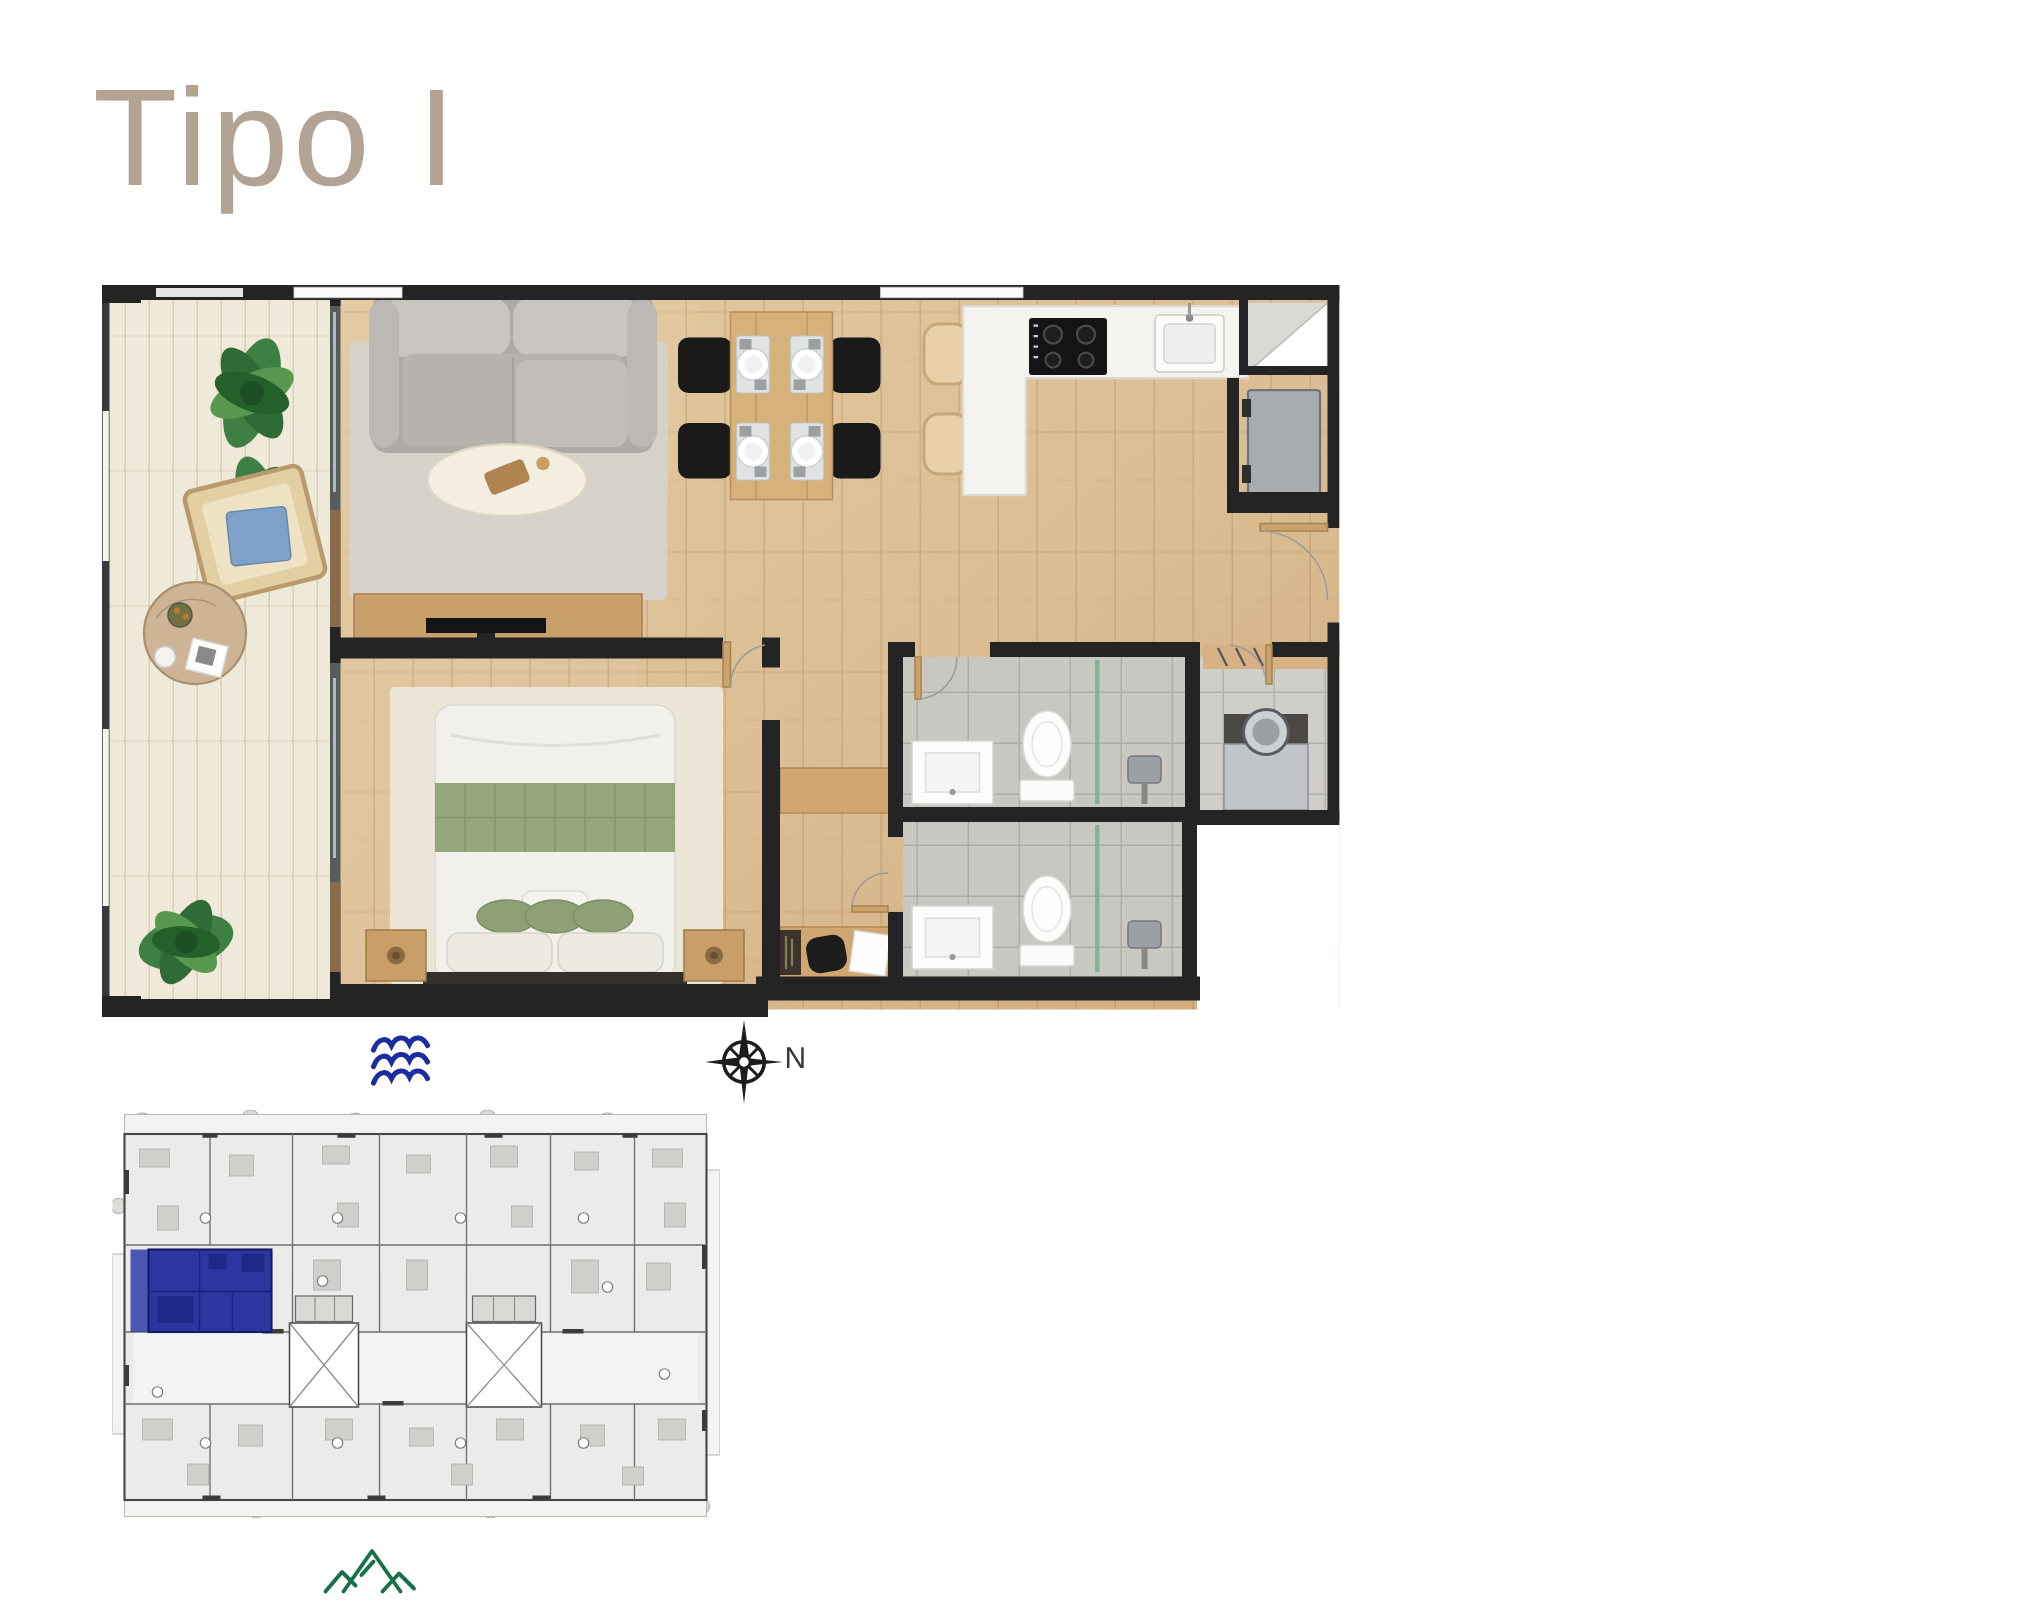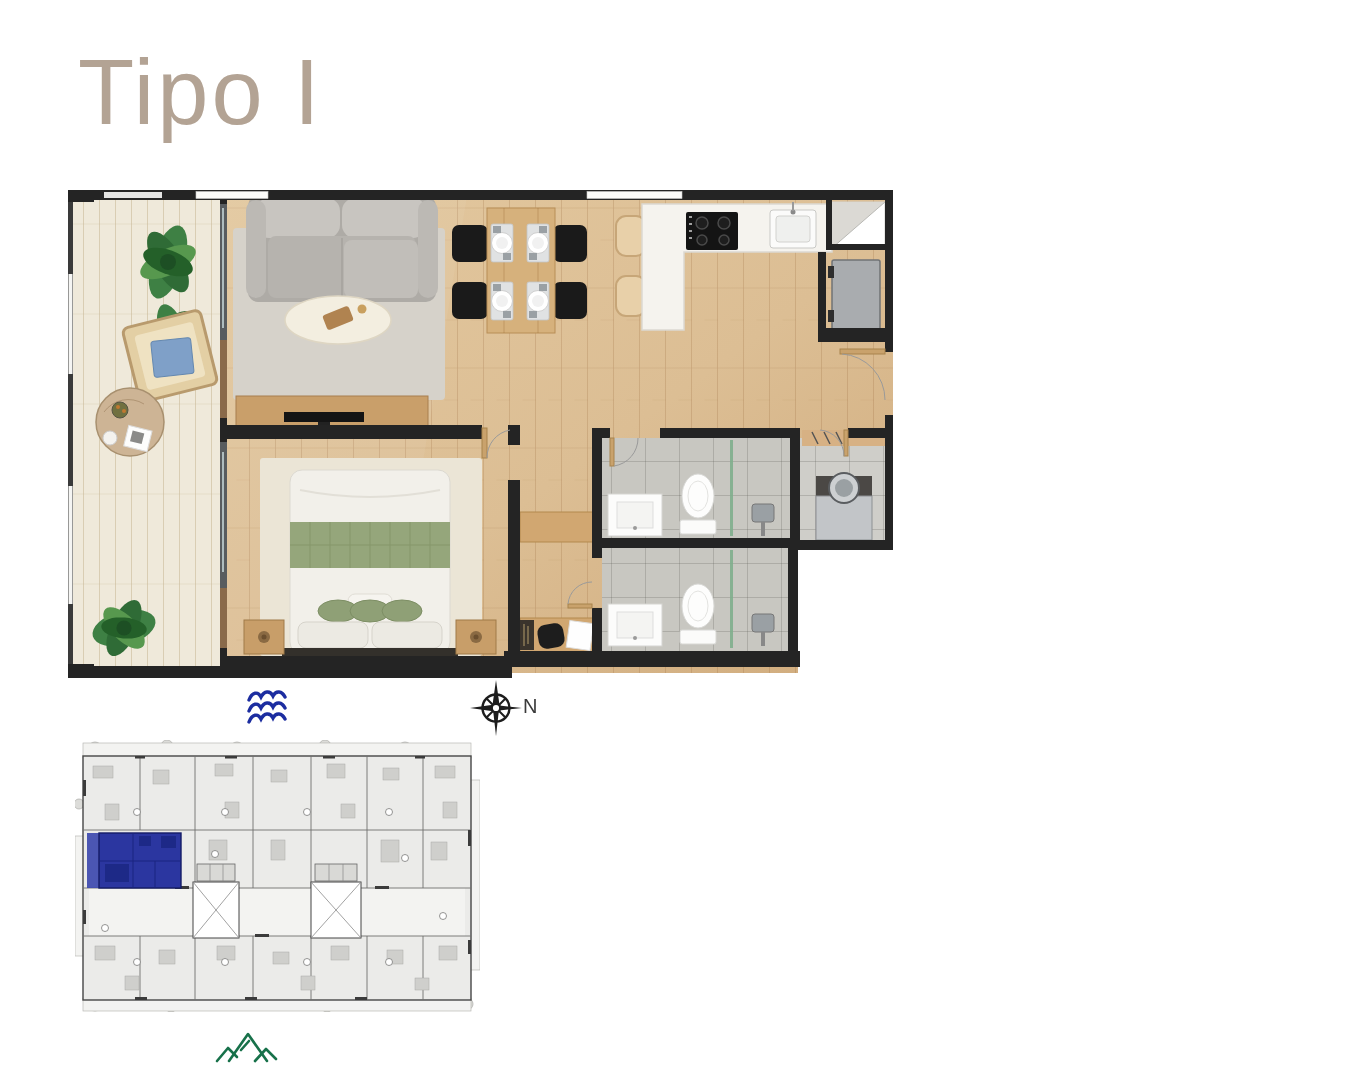--- a/index.html
+++ b/index.html
@@ -1,19 +1,19 @@
 <!DOCTYPE html>
 <html><head>
 <meta charset="utf-8">
 <style>
   html,body{margin:0;padding:0;background:#ffffff;}
   .page{position:relative;width:1350px;height:1080px;background:#ffffff;overflow:hidden;
         font-family:"Liberation Sans",sans-serif;}
   .abs{position:absolute;}
-  .page-title{left:78px;top:42px;font-size:92px;font-weight:200;letter-spacing:3px;
+  .page-title{left:62px;top:42px;font-size:92px;font-weight:200;letter-spacing:3px;
               color:#b3a394;line-height:1.1;margin:0;}
   .compass-n{left:523px;top:695px;font-size:20px;font-weight:300;color:#3a3a3a;}
   svg{display:block;}
 </style>
 </head>
 <body>
 
 <div class="page">
 
   <h1 class="abs page-title">Tipo I</h1>

